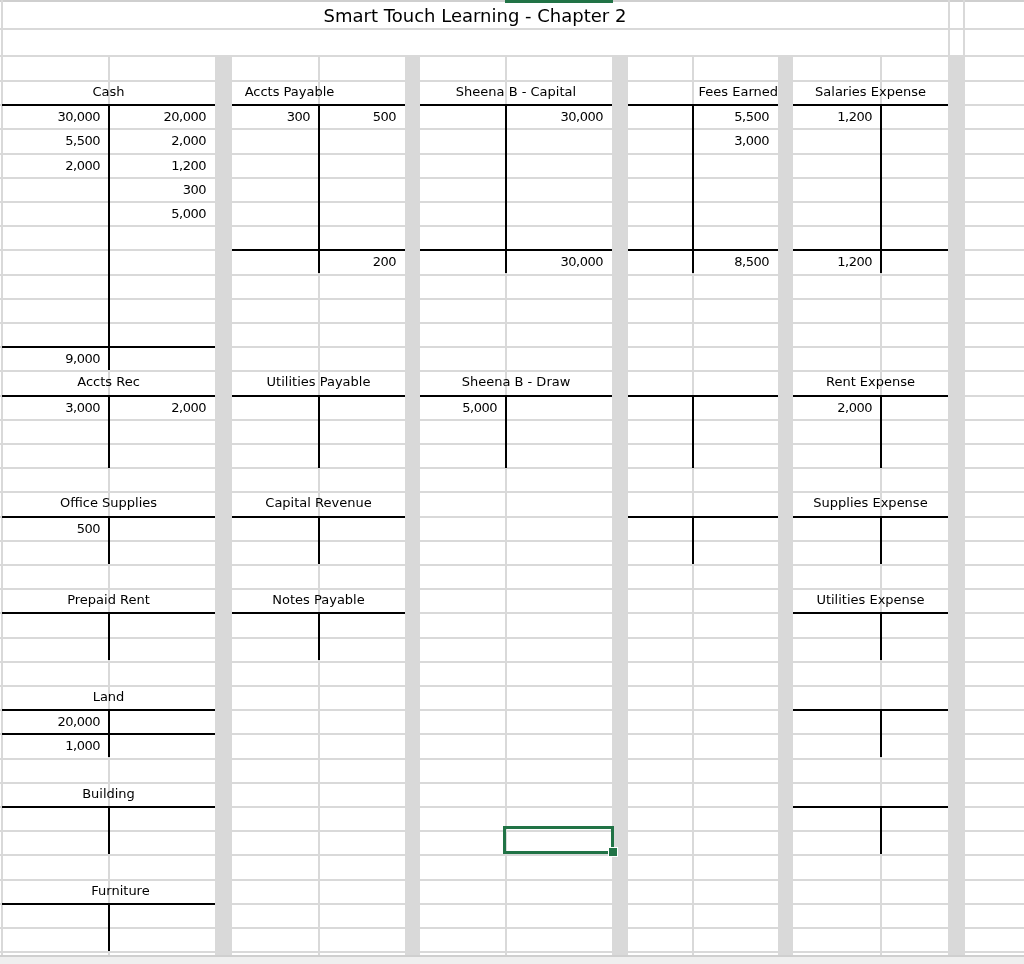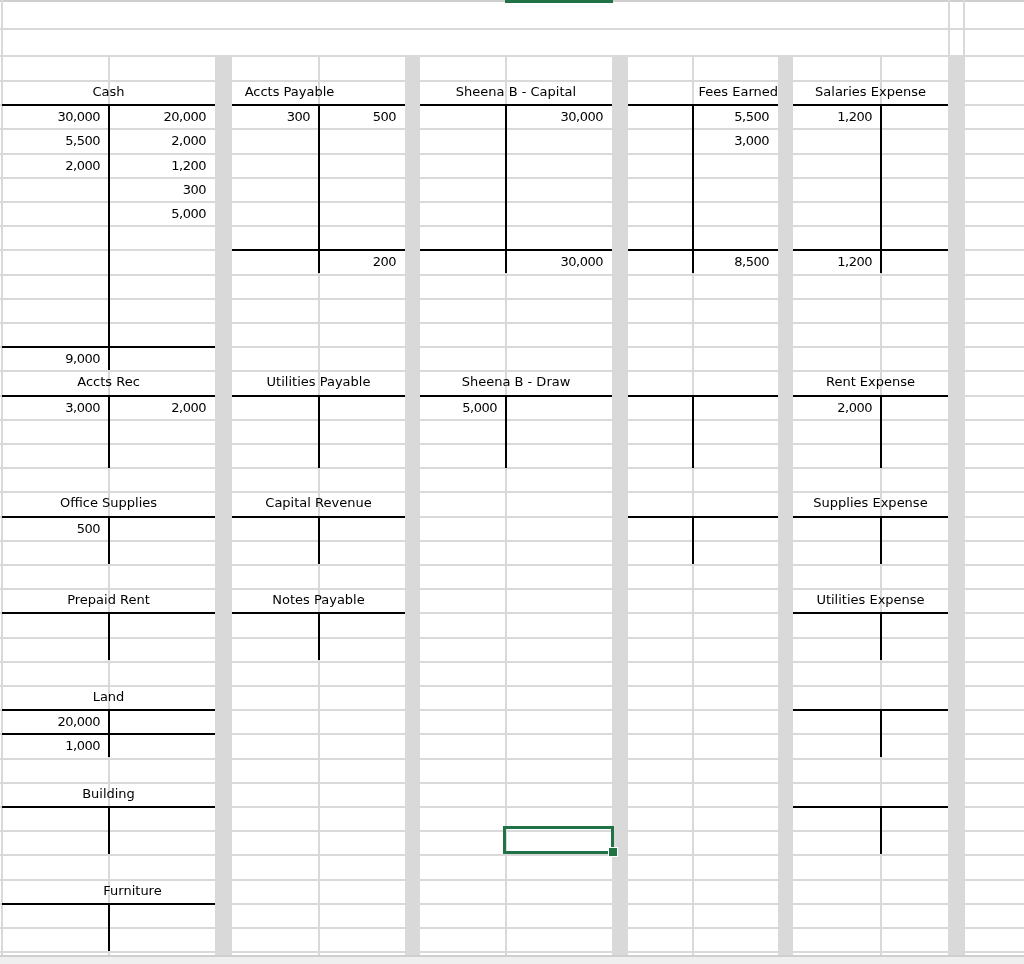--- a/index.html
+++ b/index.html
@@ -79,20 +79,21 @@
       <div class="hline" style="left: 0px; top: 782px; width: 1024px;"></div>
       <div class="hline" style="left: 0px; top: 806px; width: 1024px;"></div>
       <div class="hline" style="left: 0px; top: 830px; width: 1024px;"></div>
       <div class="hline" style="left: 0px; top: 854px; width: 1024px;"></div>
       <div class="hline" style="left: 0px; top: 879px; width: 1024px;"></div>
       <div class="hline" style="left: 0px; top: 903px; width: 1024px;"></div>
       <div class="hline" style="left: 0px; top: 927px; width: 1024px;"></div>
       <div class="hline" style="left: 0px; top: 951px; width: 1024px;"></div>
     </div>
 
+  <div class="title" style="left:2px;top:3px;width:946px;line-height:25px;">Smart Touch Learning - Chapter 2</div>
 
   <div id="taccounts">
       <div class="acct-title" style="left: 2px; top: 81px; width: 213px;">Cash</div>
       <div class="t-top" style="left: 2px; top: 104px; width: 213px;"></div>
       <div class="t-stem" style="left: 108px; top: 104px; height: 242px;"></div>
       <div class="num" style="left: 2px; top: 106px; width: 98px;">30,000</div>
       <div class="num" style="left: 2px; top: 130px; width: 98px;">5,500</div>
       <div class="num" style="left: 2px; top: 155px; width: 98px;">2,000</div>
       <div class="num" style="left: 108px; top: 106px; width: 98px;">20,000</div>
       <div class="num" style="left: 108px; top: 130px; width: 98px;">2,000</div>
@@ -182,21 +183,21 @@
       <div class="num" style="left: 2px; top: 711px; width: 98px;">20,000</div>
       <div class="acct-title" style="left: 793px; top: 686px; width: 155px;"></div>
       <div class="t-top" style="left: 793px; top: 709px; width: 155px;"></div>
       <div class="t-stem" style="left: 880px; top: 709px; height: 48px;"></div>
       <div class="acct-title" style="left: 2px; top: 783px; width: 213px;">Building</div>
       <div class="t-top" style="left: 2px; top: 806px; width: 213px;"></div>
       <div class="t-stem" style="left: 108px; top: 806px; height: 48px;"></div>
       <div class="acct-title" style="left: 793px; top: 783px; width: 155px;"></div>
       <div class="t-top" style="left: 793px; top: 806px; width: 155px;"></div>
       <div class="t-stem" style="left: 880px; top: 806px; height: 48px;"></div>
-      <div class="acct-title" style="left: 2px; top: 880px; width: 237px; margin-left: 12px;">Furniture</div>
+      <div class="acct-title" style="left: 2px; top: 880px; width: 237px;">Furniture</div>
       <div class="t-top" style="left: 2px; top: 903px; width: 213px;"></div>
       <div class="t-stem" style="left: 108px; top: 903px; height: 48px;"></div>
     </div>
 
   <div class="selected-cell" style="left:503px;top:826px;width:111px;height:28px;"></div>
   <div class="fill-handle" style="left:608px;top:847px;"></div>
 
   <div class="bottom-bar"></div>
 </div>
 

